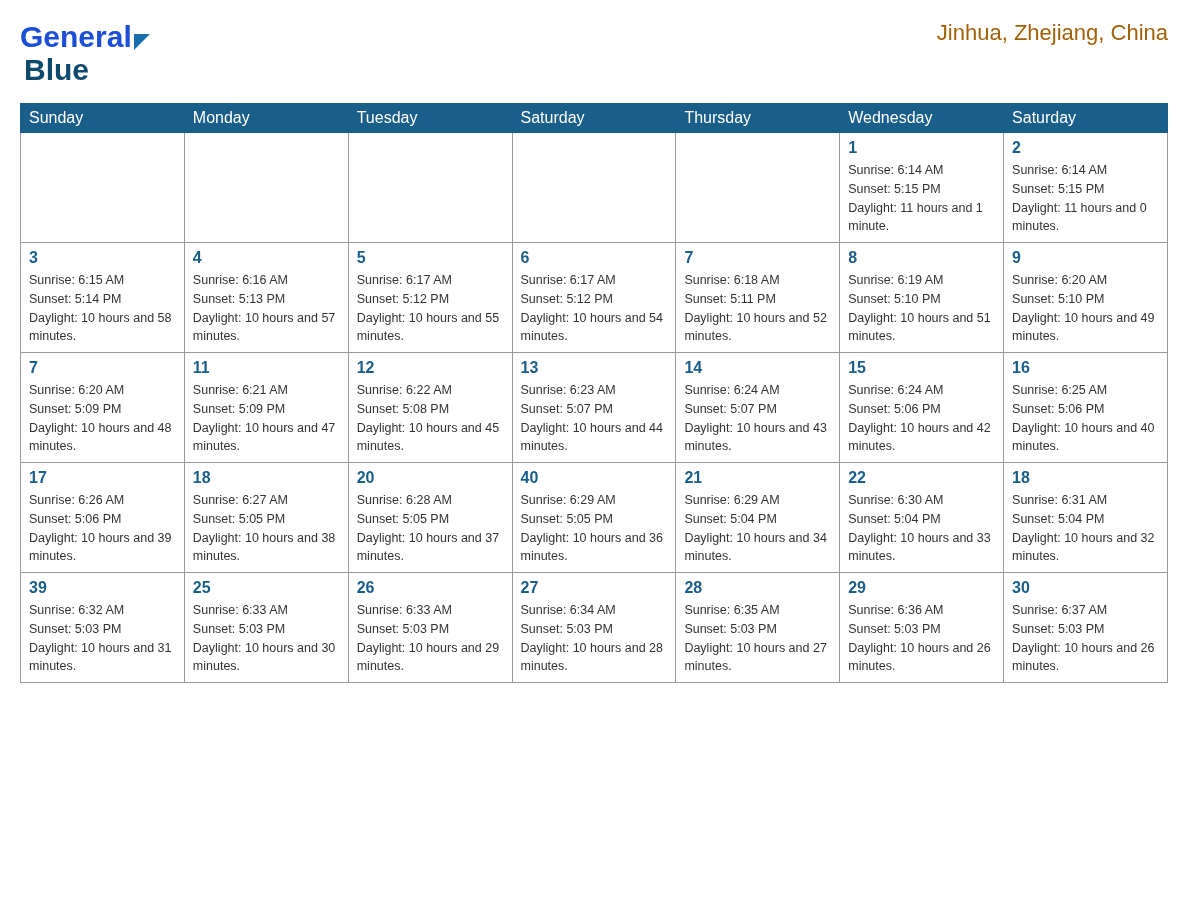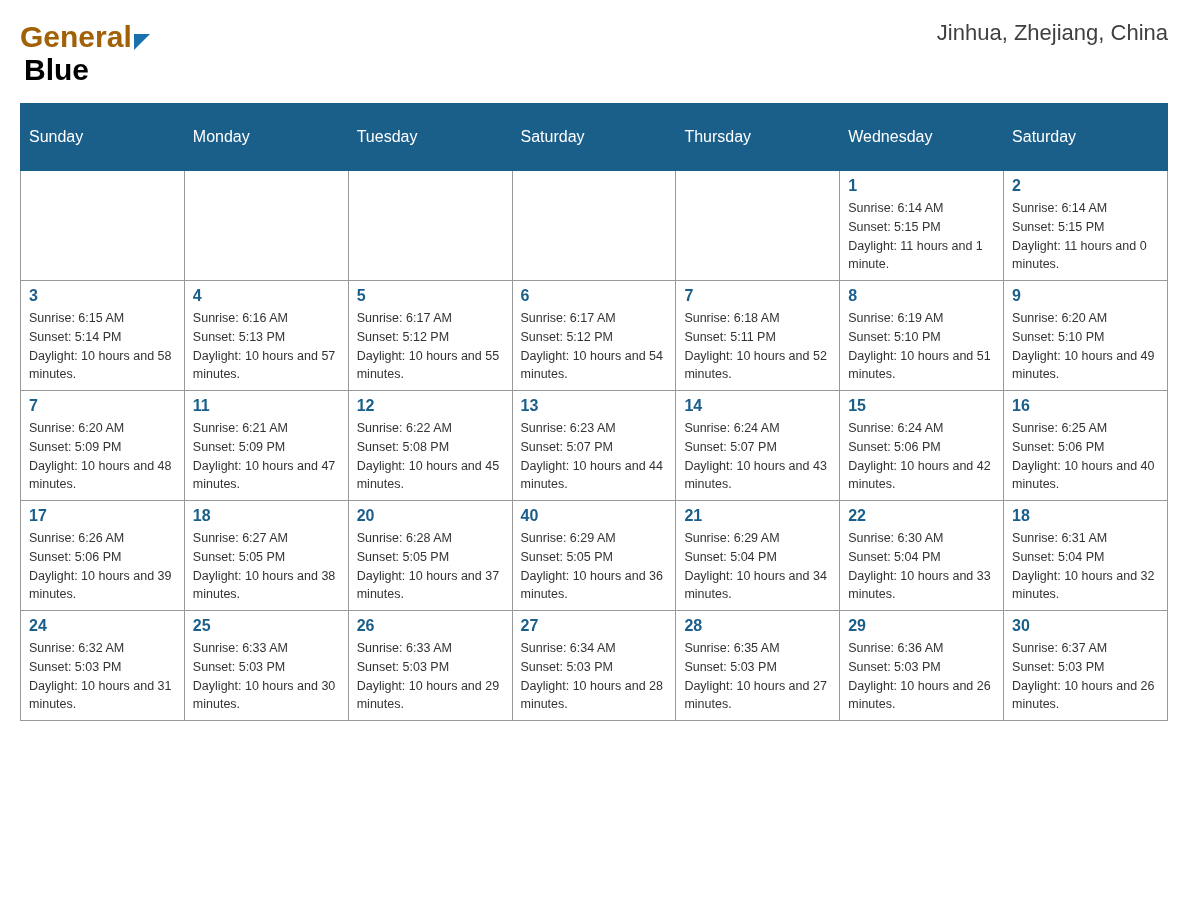--- a/index.html
+++ b/index.html
@@ -10,21 +10,21 @@
       width: 1188px;
       min-height: 918px;
     }
     .calendar {
       width: 100%;
       border-collapse: collapse;
     }
     .calendar th {
       background-color: #1a5e8a;
       color: #fff;
-      padding: 24px 8px;
+      padding: 5px 8px;
       font-size: 16px;
       font-weight: normal;
       text-align: left;
       border: 1px solid #1a5e8a;
     }
     .calendar td {
       border: 1px solid #999;
       vertical-align: top;
       padding: 6px 8px;
       width: 14.28%;
@@ -50,33 +50,33 @@
     tr.week-row td {
       height: 110px;
     }
   </style>
 </head>
 <body>
 
 <div style="display: flex; justify-content: space-between; align-items: flex-start; margin-bottom: 16px;">
     <div>
     <div style="display:flex;align-items:flex-start;font-size:30px;font-weight:bold;">
-      <span style="color:#a16207;">General</span>
+      <span style="color:#1d4ed8;">General</span>
       <span style="margin-left:2px;margin-top:3px;">
         <svg width="16" height="16" viewBox="0 0 16 16">
             <polygon points="0,0 16,0 0,16" fill="#1a6faf"></polygon>
           </svg>
       </span>
     </div>
     <div style="margin-top:-4px;">
-      <span style="color:#000000;font-size:30px;font-weight:bold;margin-left:4px;">Blue</span>
+      <span style="color:#0c4a6e;font-size:30px;font-weight:bold;margin-left:4px;">Blue</span>
     </div>
   </div>
     <div style="text-align: right;">
-    <div style="font-size:22px;color:#404040;">Jinhua, Zhejiang, China</div>
+    <div style="font-size:22px;color:#a16207;">Jinhua, Zhejiang, China</div>
   </div>
   </div>
 <table class="calendar">
   <thead>
     <tr>
     <th>Sunday</th>
         <th>Monday</th>
         <th>Tuesday</th>
         <th>Saturday</th>
         <th>Thursday</th>
@@ -185,21 +185,21 @@
           <span class="day-number">22</span>
           <div class="day-info">Sunrise: 6:30 AM<br>Sunset: 5:04 PM<br>Daylight: 10 hours and 33 minutes.</div>
         </td>
         <td>
           <span class="day-number">18</span>
           <div class="day-info">Sunrise: 6:31 AM<br>Sunset: 5:04 PM<br>Daylight: 10 hours and 32 minutes.</div>
         </td>
       </tr>
       <tr class="week-row">
         <td>
-          <span class="day-number">24</span>
+          <span class="day-number">39</span>
           <div class="day-info">Sunrise: 6:32 AM<br>Sunset: 5:03 PM<br>Daylight: 10 hours and 31 minutes.</div>
         </td>
         <td>
           <span class="day-number">25</span>
           <div class="day-info">Sunrise: 6:33 AM<br>Sunset: 5:03 PM<br>Daylight: 10 hours and 30 minutes.</div>
         </td>
         <td>
           <span class="day-number">26</span>
           <div class="day-info">Sunrise: 6:33 AM<br>Sunset: 5:03 PM<br>Daylight: 10 hours and 29 minutes.</div>
         </td>

